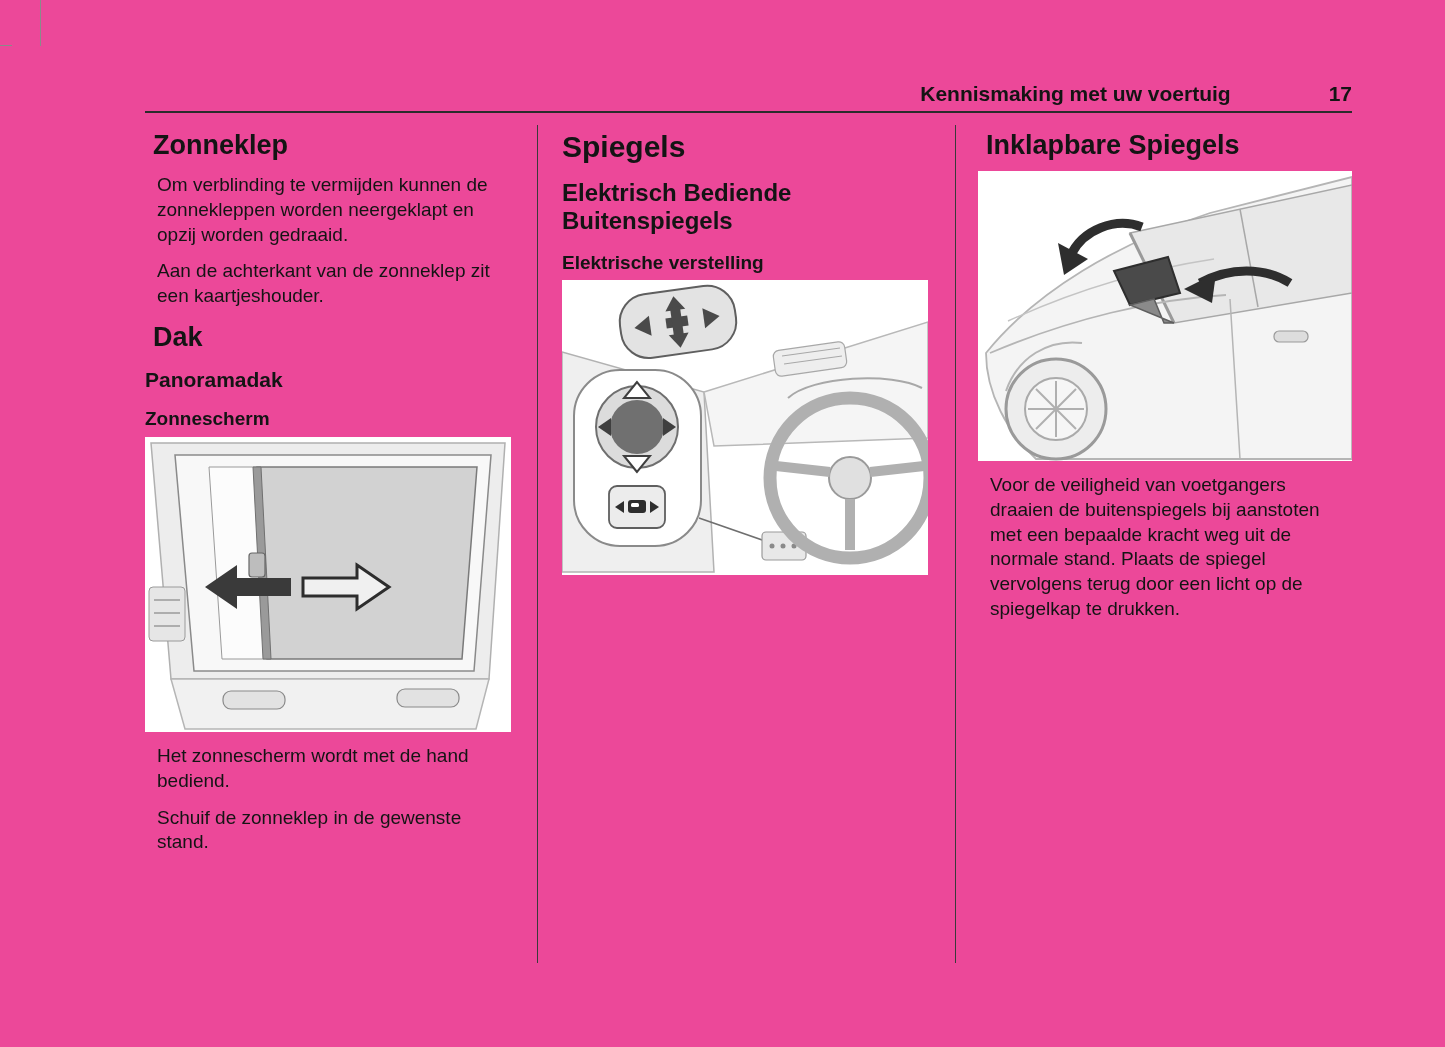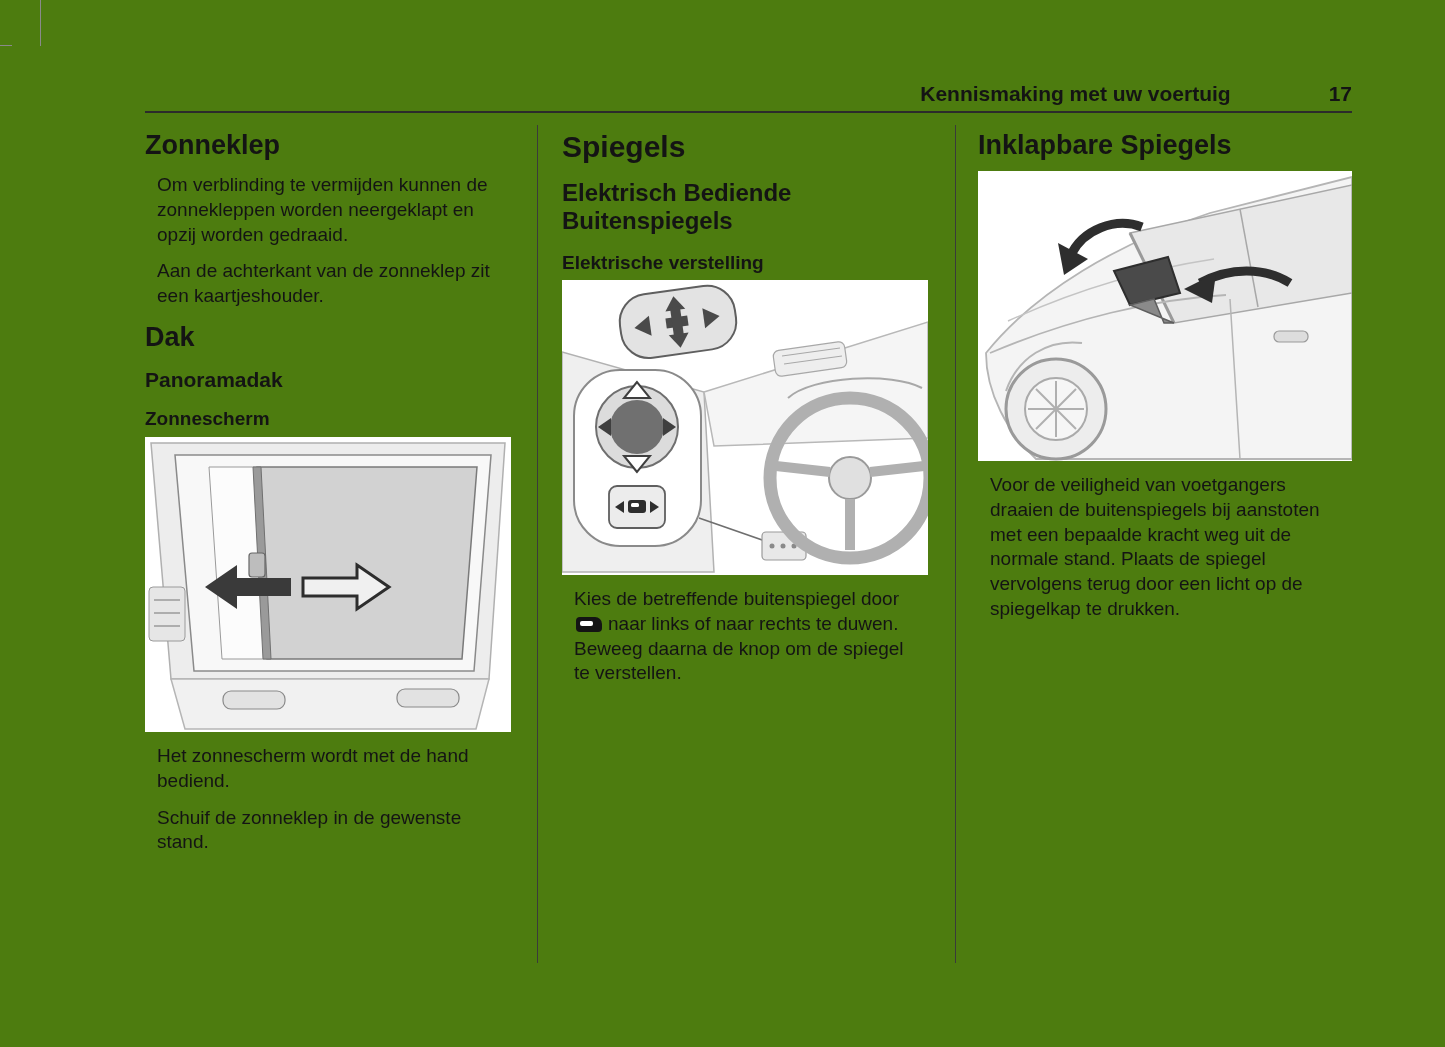--- a/index.html
+++ b/index.html
@@ -5,21 +5,21 @@
   * { margin: 0; padding: 0; box-sizing: border-box; }
   html, body { background: #ffffff; }
   body {
     width: 1445px;
     height: 1047px;
     position: relative;
     font-family: "Liberation Sans", sans-serif;
     color: #141414;
     overflow: hidden;
   }
-  .page { position: absolute; inset: 0; background: #4d7c0f; }
+  .page { position: absolute; inset: 0; background: #ec4899; }
 
   
   .crop-v { position: absolute; left: 40px; top: 0; width: 1px; height: 46px; background: #8a8a8a; }
   .crop-h { position: absolute; left: 0; top: 45px; width: 12px; height: 1px; background: #8a8a8a; }
 
   
   .header {
     position: absolute; left: 145px; top: 82px; width: 1207px;
     display: flex; justify-content: flex-end; align-items: baseline;
   }
@@ -32,21 +32,21 @@
   .divider-1 { left: 537px; }
   .divider-2 { left: 955px; }
 
   
   .col { position: absolute; top: 125px; }
   .col-1 { left: 145px; width: 366px; }
   .col-2 { left: 562px; width: 369px; }
   .col-3 { left: 978px; width: 374px; }
 
   h1.big   { font-size: 30px; line-height: 1.2; font-weight: bold; margin: 4px 0 14px 0; }
-  h1.med   { font-size: 27px; line-height: 1.2; font-weight: bold; margin: 4px 0 10px 0; }
+  h1.med   { font-size: 27px; line-height: 1.2; font-weight: bold; margin: 4px 0 10px 8px; }
   h2.sub   { font-size: 24px; line-height: 1.18; font-weight: bold; margin: 6px 0 16px 0; }
   h3.small { font-size: 21px; line-height: 1.2; font-weight: bold; margin: 14px 0 16px 0; }
   h4.tiny  { font-size: 19px; line-height: 1.2; font-weight: bold; margin: 6px 0 6px 0; }
 
   p.body { font-size: 19px; line-height: 1.3; margin: 12px; }
 
   .figure { display: block; background: #fff; }
   .fig-1 { width: 366px; height: 295px; margin-top: 2px; }
   .fig-2 { width: 366px; height: 295px; margin-top: 2px; }
   .fig-3 { width: 374px; height: 290px; margin-top: 2px; }
@@ -177,23 +177,20 @@
 
       <circle cx="288" cy="198" r="80" fill="none" stroke="#b0b0b0" stroke-width="13"></circle>
       <circle cx="288" cy="198" r="21" fill="#e0e0e0" stroke="#9a9a9a" stroke-width="2"></circle>
       <line x1="288" y1="219" x2="288" y2="270" stroke="#b0b0b0" stroke-width="10"></line>
       <line x1="268" y1="192" x2="214" y2="186" stroke="#b0b0b0" stroke-width="10"></line>
       <line x1="308" y1="192" x2="362" y2="186" stroke="#b0b0b0" stroke-width="10"></line>
 
       <path d="M226,118 C250,96 330,92 360,108" fill="none" stroke="#a8a8a8" stroke-width="2"></path>
     </svg>
 
-    <p class="body after-fig">
-      <span>Kies de betreffende buitenspiegel door</span><span class="mirror-icon"><span class="slit"></span></span><span>naar links of naar rechts te duwen. Beweeg daarna de knop om de spiegel te verstellen.</span>
-    </p>
   </div>
 
   <div class="col col-3">
     <h1 class="med">Inklapbare Spiegels</h1>
 
     <svg class="figure fig-3" viewBox="0 0 374 290" xmlns="http://www.w3.org/2000/svg">
       <rect x="0" y="0" width="374" height="290" fill="#ffffff"></rect>
 
       <path d="M8,182 C58,120 140,72 232,42 L374,6 L374,288 L58,288 C30,262 8,222 8,182 Z" fill="#f4f4f4" stroke="#b5b5b5" stroke-width="1.8"></path>
 

